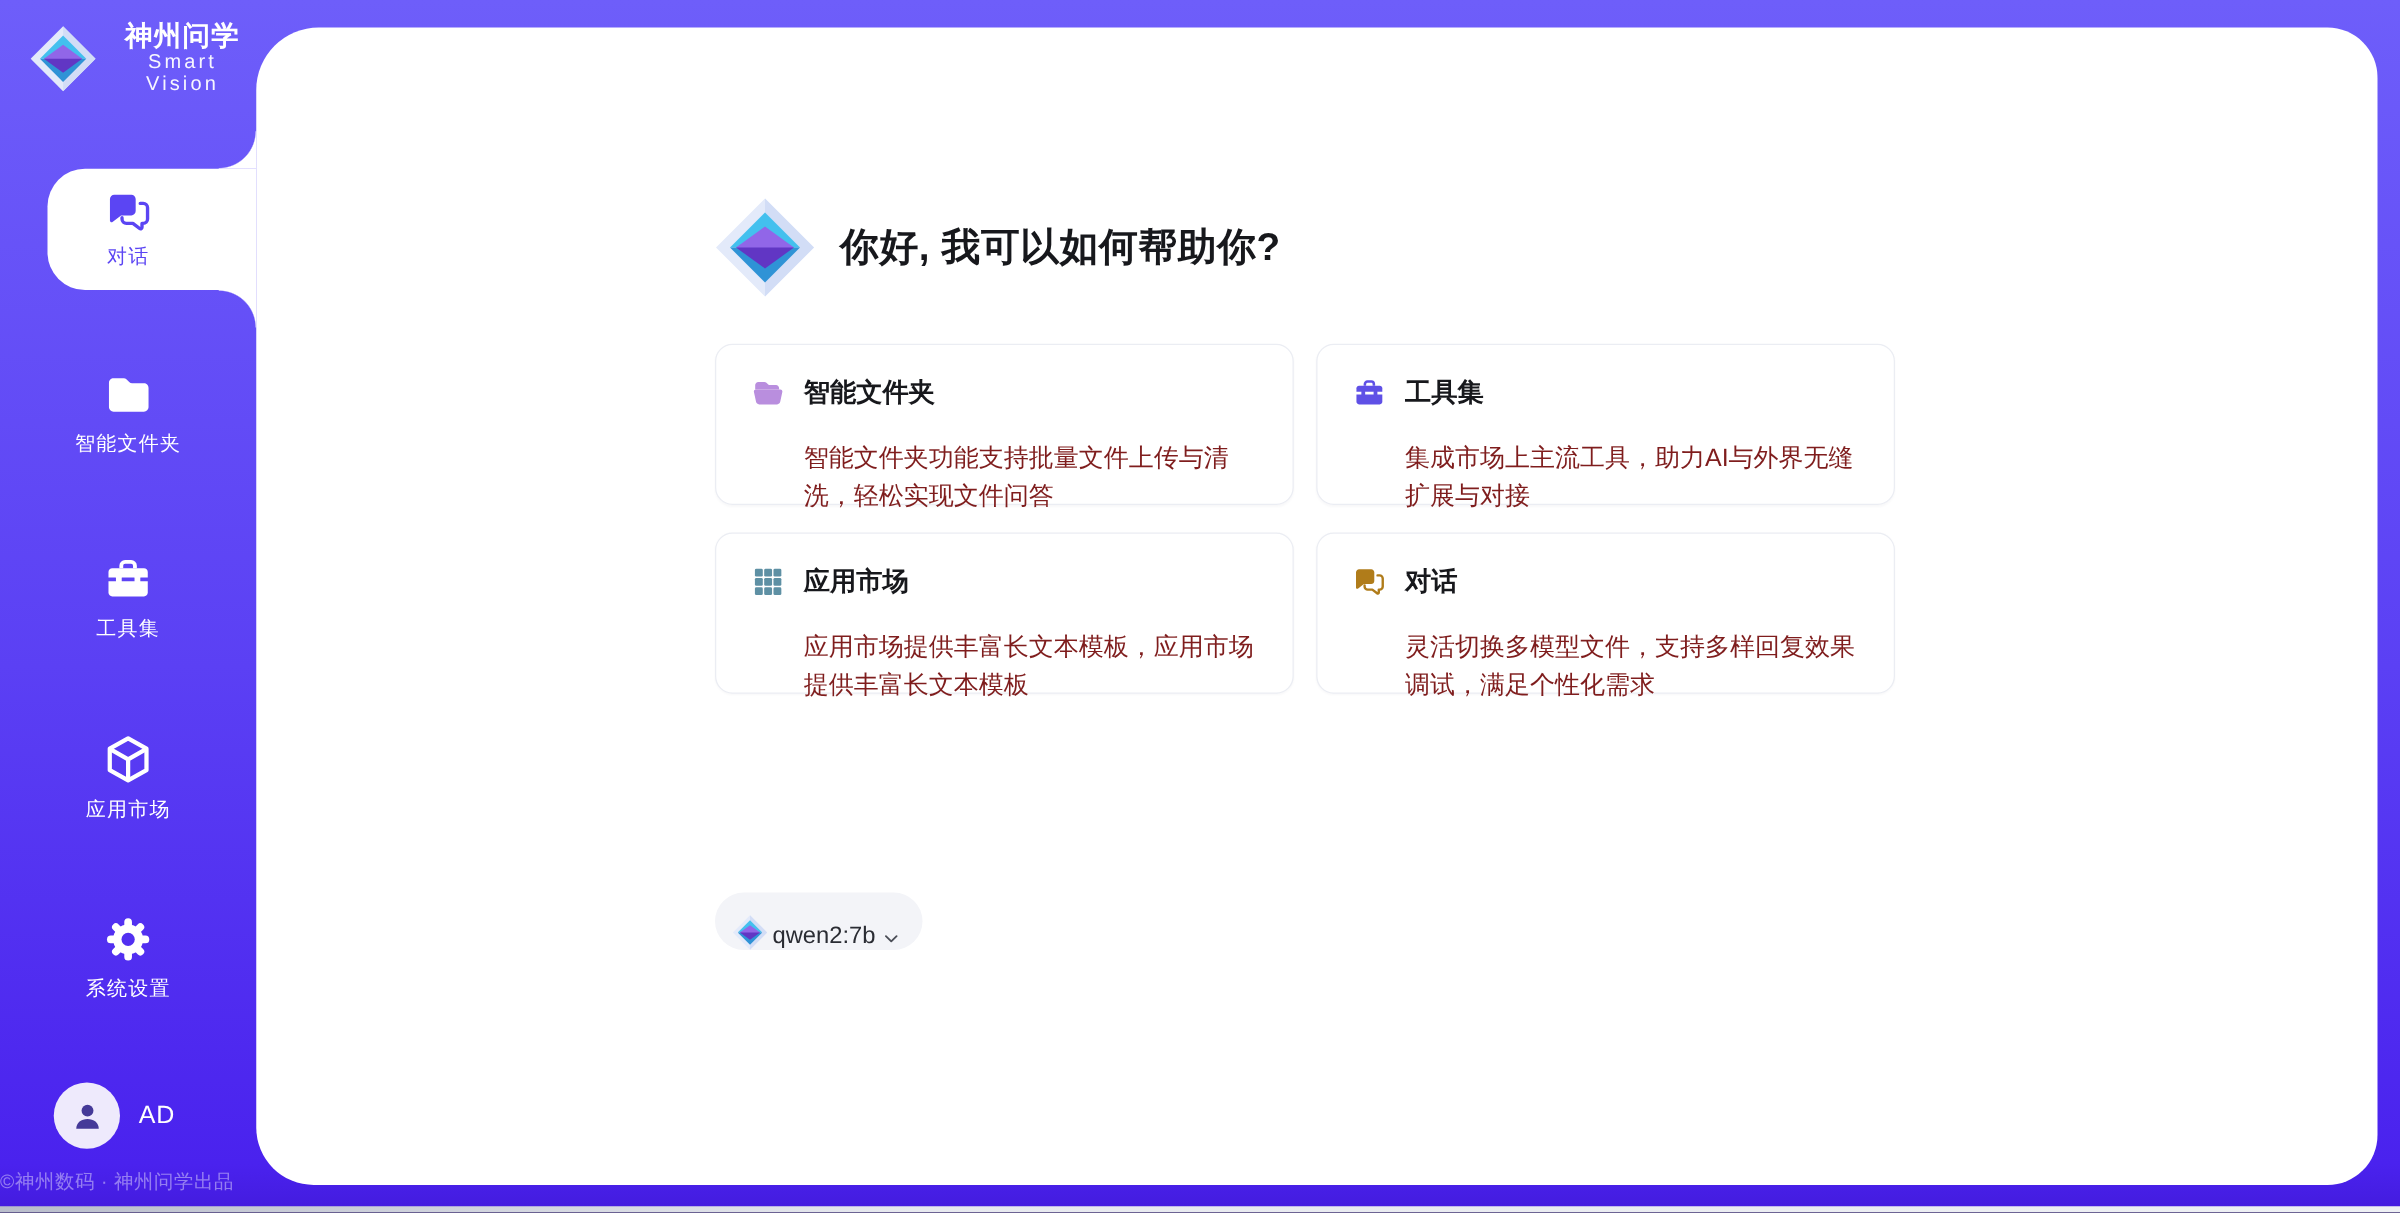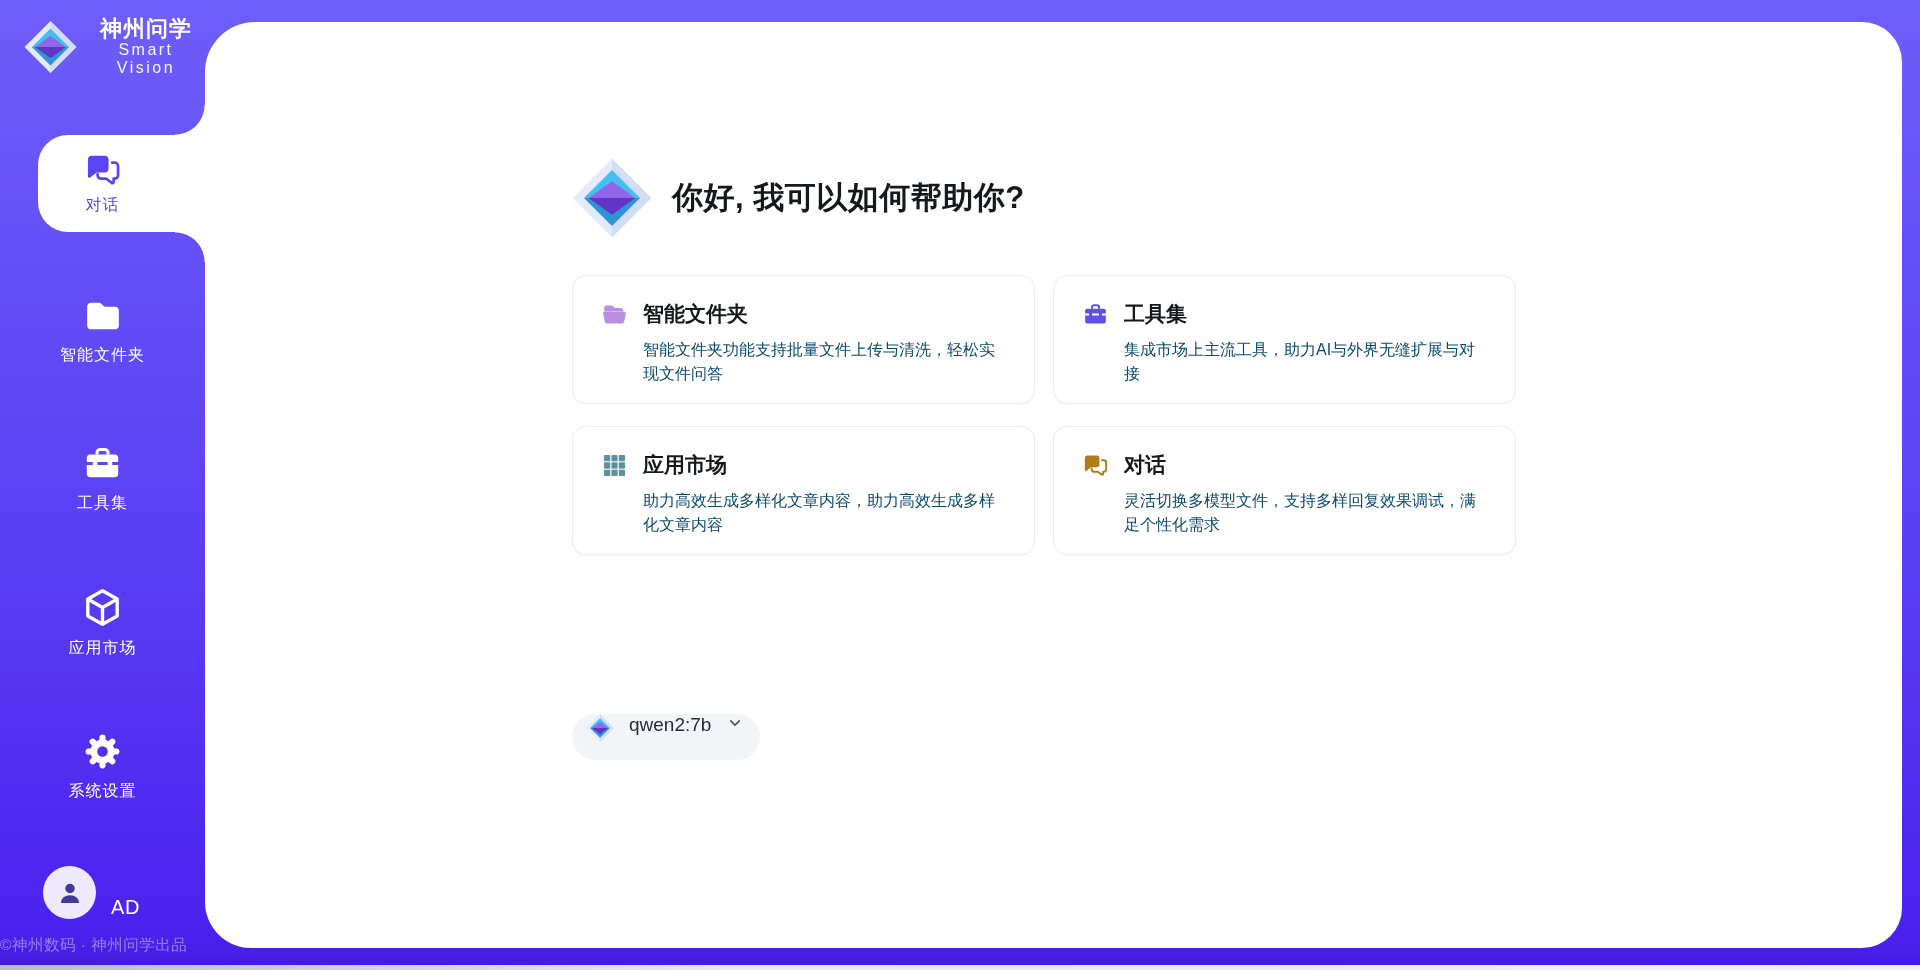--- a/index.html
+++ b/index.html
@@ -30,46 +30,46 @@
   .tab-bg{ position:absolute; left:38px; right:0; top:0; bottom:0; background:#fff;
            border-radius:30px 0 0 30px; }
   .fillet{ position:absolute; right:0; width:30px; height:30px; }
   .fillet.f-top{ top:-30px; background:radial-gradient(30px at 0 0, rgba(0,0,0,0) 29px, #fff 30px); }
   .fillet.f-bot{ bottom:-30px; background:radial-gradient(30px at 0 100%, rgba(0,0,0,0) 29px, #fff 30px); }
   .tab-content{ position:absolute; left:0; top:0; width:205px; height:97px;
                 display:flex; flex-direction:column; align-items:center; justify-content:center; gap:6px;
                 color:#5b45f3; }
   .tab-content .nav-label{ color:#5b45f3; margin-top:0; }
 
-  .user-chip{ position:absolute; left:0; top:866px; width:183px; display:flex; align-items:flex-end;
+  .user-chip{ position:absolute; left:0; top:866px; width:183px; display:flex; align-items:center;
               justify-content:center; gap:15px; cursor:pointer; }
   .avatar{ width:53px; height:53px; border-radius:50%; background:#eeeafc; display:flex;
            align-items:center; justify-content:center; }
   .avatar svg{ width:30px; height:30px; color:#453a98; }
   .user-name{ font-size:20px; color:#fff; letter-spacing:.5px; }
   .side-footer{ position:absolute; left:0; bottom:14px; width:205px; text-align:left;
                 font-size:15.5px; color:rgba(255,255,255,.42); letter-spacing:.5px; }
 
   
   .greeting{ position:absolute; left:572px; top:158px; display:flex; align-items:center; gap:20px; }
   .greeting svg{ width:80px; height:80px; }
   .greeting h1{ font-size:31px; font-weight:bold; color:#17181c; letter-spacing:.5px; }
 
   .cards{ position:absolute; left:572px; top:275px; width:944px;
           display:grid; grid-template-columns:463px 463px; grid-auto-rows:129px; column-gap:18px; row-gap:22px; }
   .card{ background:#fff; border:1px solid #ebedf3; border-radius:14px; padding:24px 28px;
          box-shadow:0 1px 2px rgba(20,24,50,.03); cursor:pointer; }
   .card-head{ display:flex; align-items:center; gap:15px; }
   .card-head svg{ width:27px; height:27px; flex:0 0 auto; }
   .card-title{ font-size:21px; font-weight:bold; color:#17181c; }
-  .card-desc{ margin-top:10px; margin-left:42px; font-size:16px; line-height:1.5; color:#0c4a6e; }
+  .card-desc{ margin-top:24px; margin-left:42px; font-size:20px; line-height:1.5; color:#7f1d1d; }
   .ic-lav{ color:#b98ede; } .ic-ind{ color:#5f50e6; } .ic-teal{ color:#5e90a4; } .ic-amber{ color:#b07c1a; }
 
   .model-pill{ position:absolute; left:572px; top:714px; height:46px; padding:0 16px 0 14px;
-               display:inline-flex; align-items:flex-start; gap:15px; background:#f3f4f8;
+               display:inline-flex; align-items:flex-end; gap:4px; background:#f3f4f8;
                border-radius:23px; cursor:pointer; }
   .model-pill .gem{ width:28px; height:28px; }
   .model-name{ font-size:19px; color:#2a2c33; }
   .model-pill .chev{ width:18px; height:18px; color:#4b4e57; }
 
   .composer{ position:absolute; left:572px; top:769px; width:944px; height:139px;
              background:#fff; border:1.5px solid #e8eaf1; border-radius:18px; }
   .composer-input{ position:absolute; left:24px; top:18px; right:70px; height:60px;
                    font-size:19px; color:#b6bdca; cursor:text; }
   .send-btn{ position:absolute; right:22px; top:20px; width:28px; height:28px; color:#9b8cf6; cursor:pointer; }
@@ -265,21 +265,21 @@
       <div class="card-desc">集成市场上主流工具，助力AI与外界无缝扩展与对接</div>
     </div>
 
     <div class="card">
       <div class="card-head">
         <svg class="ic-teal">
             <use href="#ic-grid"></use>
           </svg>
         <span class="card-title">应用市场</span>
       </div>
-      <div class="card-desc">助力高效生成多样化文章内容，助力高效生成多样化文章内容</div>
+      <div class="card-desc">应用市场提供丰富长文本模板，应用市场提供丰富长文本模板</div>
     </div>
 
     <div class="card">
       <div class="card-head">
         <svg class="ic-amber">
             <use href="#ic-chat"></use>
           </svg>
         <span class="card-title">对话</span>
       </div>
       <div class="card-desc">灵活切换多模型文件，支持多样回复效果调试，满足个性化需求</div>

